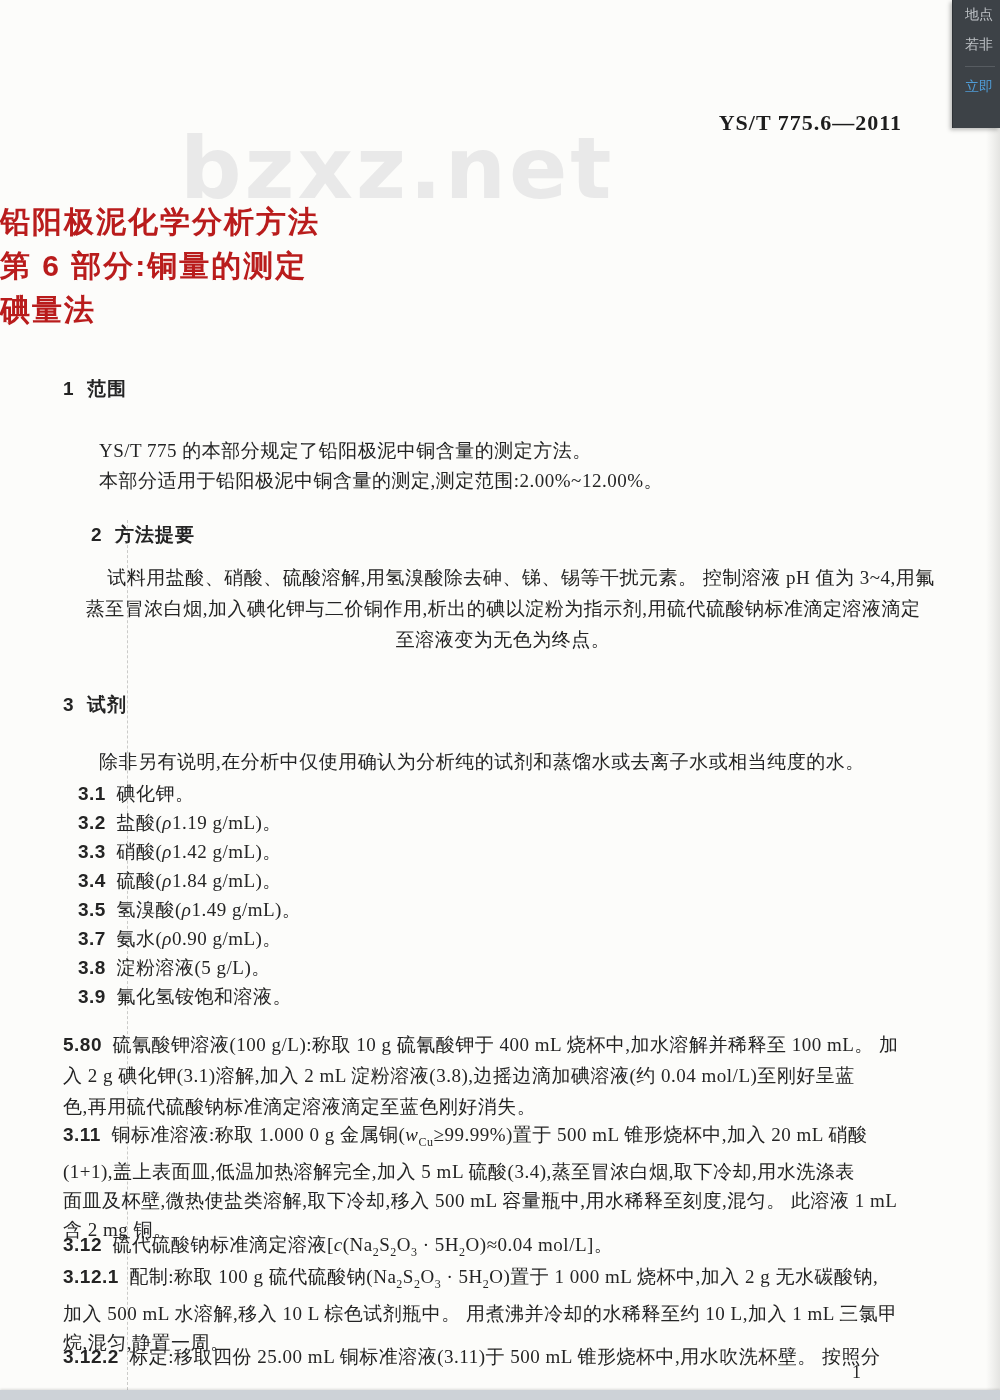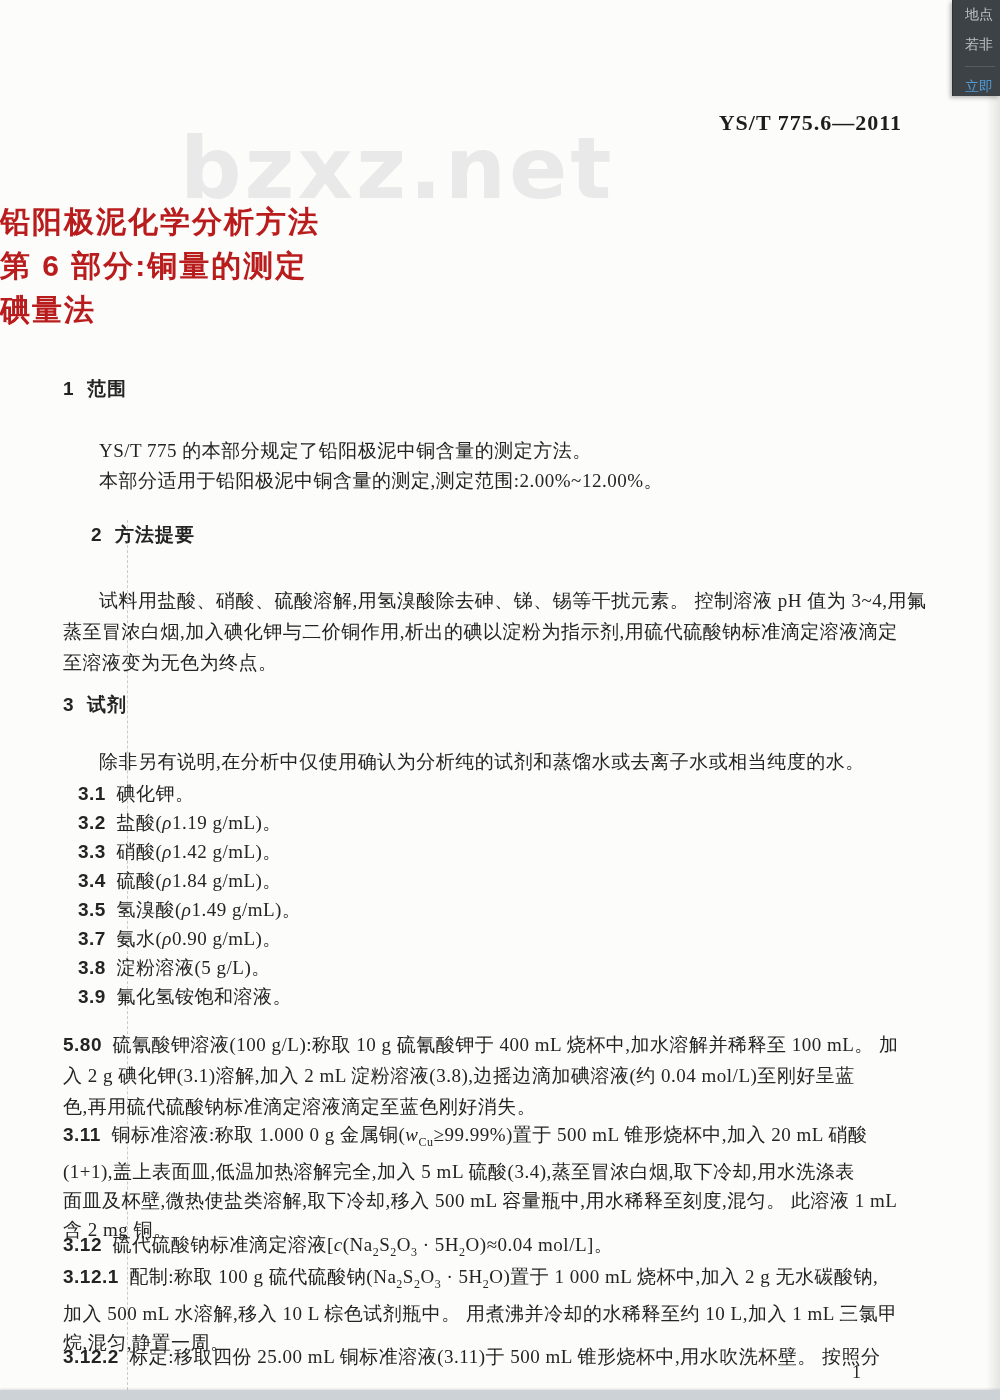--- a/index.html
+++ b/index.html
@@ -44,21 +44,21 @@
 
   
   .crease{position:absolute;left:127px;top:520px;height:870px;width:0;
           border-left:1px dashed rgba(90,90,90,0.30);}
   .right-edge{position:absolute;right:0;top:0;width:14px;height:1400px;
               background:linear-gradient(to right,rgba(0,0,0,0),rgba(120,120,115,0.18));}
   .bottom-edge{position:absolute;left:0;top:1390px;width:1000px;height:10px;
                background:#cdd2d7;box-shadow:0 -1px 2px rgba(0,0,0,0.12);}
 
   
-  .popup{position:absolute;top:0;right:0;width:48px;height:96px;
+  .popup{position:absolute;top:0;right:0;width:48px;height:128px;
          background:#3d4247;border-left:1px solid #2e3236;
          box-shadow:-2px 2px 4px rgba(0,0,0,0.25);
          padding:6px 0 0 12px;box-sizing:border-box;overflow:hidden;
          font-family:"Liberation Sans",sans-serif;}
   .popup .pline{font-size:14px;color:#bfc3c7;line-height:16px;
                 margin-bottom:14px;white-space:nowrap;}
   .popup .divider{width:30px;border-top:1px solid #575c61;margin:2px 0 10px 0;}
   .popup .plink{font-size:14px;color:#4f9bd5;
                 cursor:pointer;white-space:nowrap;}
 </style>
@@ -77,21 +77,21 @@
     <div>碘量法</div>
   </div>
 
   <div class="blk h" style="top:376px;">1  范围</div>
   <div class="blk" style="top:436px;">
     <div class="ln indent">YS/T 775 的本部分规定了铅阳极泥中铜含量的测定方法。</div>
     <div class="ln indent">本部分适用于铅阳极泥中铜含量的测定,测定范围:2.00%~12.00%。</div>
   </div>
 
   <div class="blk h" style="top:522px;margin-left:28px;">2  方法提要</div>
-  <div class="blk lh31" style="top:585px;">
+  <div class="blk lh31" style="top:562px;text-align:center;">
     <div class="ln indent">试料用盐酸、硝酸、硫酸溶解,用氢溴酸除去砷、锑、锡等干扰元素。 控制溶液 pH 值为 3~4,用氟</div>
     <div class="ln">蒸至冒浓白烟,加入碘化钾与二价铜作用,析出的碘以淀粉为指示剂,用硫代硫酸钠标准滴定溶液滴定</div>
     <div class="ln">至溶液变为无色为终点。</div>
   </div>
 
   <div class="blk h" style="top:692px;">3  试剂</div>
   <div class="blk" style="top:747px;">
     <div class="ln indent">除非另有说明,在分析中仅使用确认为分析纯的试剂和蒸馏水或去离子水或相当纯度的水。</div>
   </div>
 

